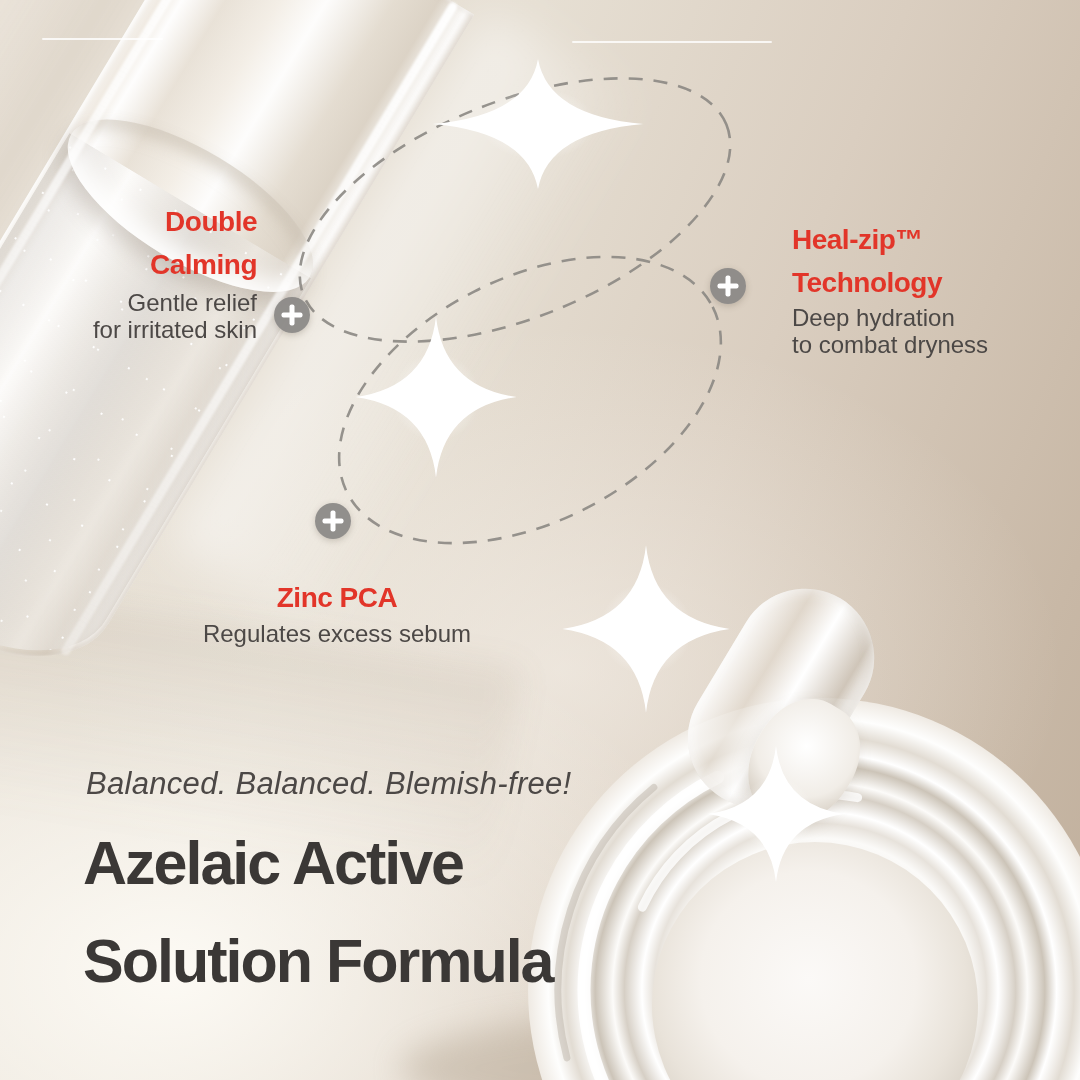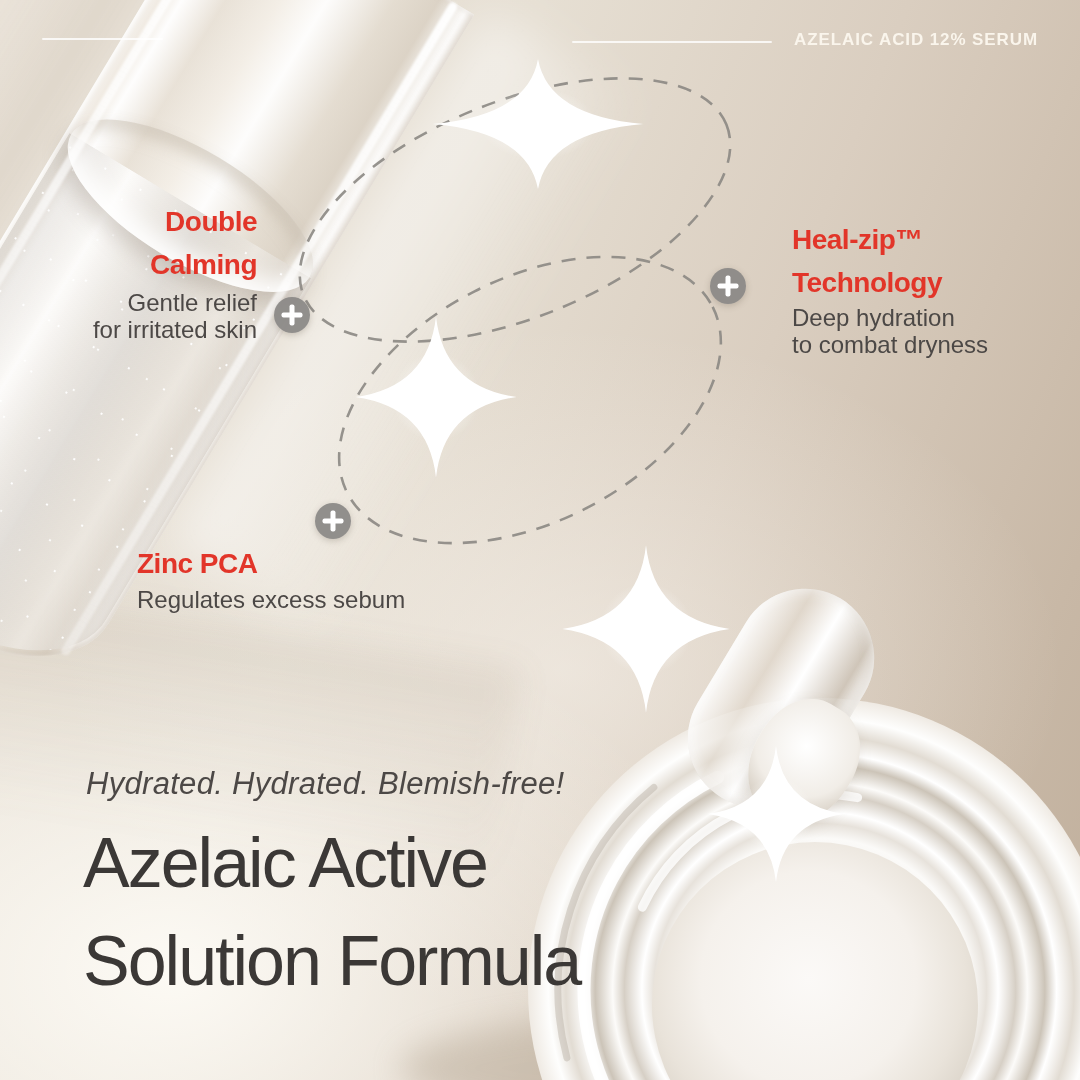--- a/index.html
+++ b/index.html
@@ -114,29 +114,29 @@
     letter-spacing:-.5px;white-space:pre-line;
   }
   .callout-desc{
     color:var(--text-gray);font-weight:400;font-size:24px;line-height:27px;
     white-space:pre-line;
   }
   .co-double{left:0;top:200px;width:257px;text-align:right;}
   .co-double .callout-desc{margin-top:3px;}
   .co-heal{left:792px;top:218px;width:300px;text-align:left;}
   .co-heal .callout-desc{}
-  .co-zinc{left:137px;top:542px;width:400px;}
+  .co-zinc{left:137px;top:576px;width:400px;text-align:center;}
   .co-zinc .callout-desc{margin-top:1px;}
   .tagline{
     left:86px;top:766px;color:var(--text-gray);
     font-style:italic;font-size:31px;font-weight:400;letter-spacing:.3px;white-space:nowrap;
   }
   .headline{
     left:83px;top:814px;color:var(--text-dark);
-    font-size:70px;line-height:98px;font-weight:400;letter-spacing:-2px;
+    font-size:61px;line-height:98px;font-weight:700;letter-spacing:-2px;
     white-space:pre-line;
   }
 </style>
 </head>
 <body>
 
 <div class="stage">
 
   <div class="abs table-shadow"></div>
 
@@ -208,38 +208,37 @@
     <use href="#sparkle" transform="translate(646,629) scale(1.35)"></use>
     <use href="#sparkle" transform="translate(776,814) scale(1.1)"></use>
   </svg>
 
   <div class="abs plus-marker" style="left:274px;top:297px;"></div>
   <div class="abs plus-marker" style="left:710px;top:268px;"></div>
   <div class="abs plus-marker" style="left:315px;top:503px;"></div>
 
   <div class="abs top-rule rule-left"></div>
   <div class="abs top-rule rule-right"></div>
-  <div class="abs product-label">AZELAIC ACID 12% SERUM</div>
 
   <div class="abs co-double">
     <div class="callout-title">Double
 Calming</div>
     <div class="callout-desc">Gentle relief
 for irritated skin</div>
   </div>
 
   <div class="abs co-heal">
     <div class="callout-title">Heal-zip™
 Technology</div>
     <div class="callout-desc">Deep hydration
 to combat dryness</div>
   </div>
 
   <div class="abs co-zinc">
     <div class="callout-title">Zinc PCA</div>
     <div class="callout-desc">Regulates excess sebum</div>
   </div>
 
-  <div class="abs tagline">Hydrated. Hydrated. Blemish-free!</div>
+  <div class="abs tagline">Balanced. Balanced. Blemish-free!</div>
   <div class="abs headline">Azelaic Active
 Solution Formula</div>
 
 </div>
 
 </body></html>

